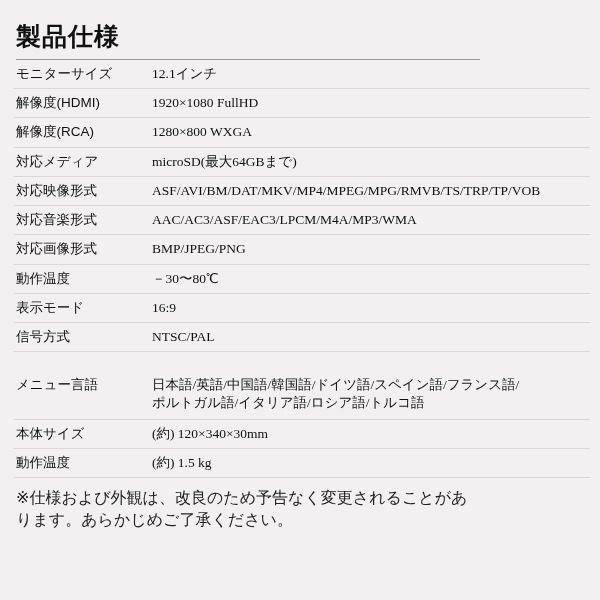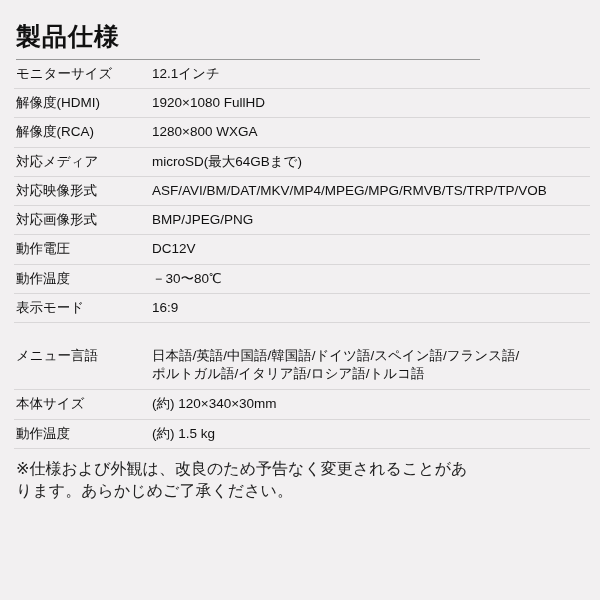--- a/index.html
+++ b/index.html
@@ -51,21 +51,21 @@
   }
   table.spec td.label {
     width: 130px;
     font-family: "Liberation Sans", "DejaVu Sans", sans-serif;
     font-weight: normal;
     color: #111;
     white-space: nowrap;
     margin-left: 44px;
   }
   table.spec td.value {
-    font-family: Liberation Sans, sans-serif;
+    font-family: Liberation Serif, serif;
     color: #111;
     padding-left: 6px;
     word-break: break-all;
   }
   table.spec tr.tall td {
     padding-top: 24px;
     padding-bottom: 6px;
   }
   .value .line2 {
     display: block;
@@ -102,34 +102,38 @@
       </tr>
       <tr>
         <td class="label">対応メディア</td>
         <td class="value">microSD(最大64GBまで)</td>
       </tr>
       <tr>
         <td class="label">対応映像形式</td>
         <td class="value">ASF/AVI/BM/DAT/MKV/MP4/MPEG/MPG/RMVB/TS/TRP/TP/VOB</td>
       </tr>
       <tr>
+        <td class="label">対応音楽形式</td>
+        <td class="value">AAC/AC3/ASF/EAC3/LPCM/M4A/MP3/WMA</td>
+      </tr>
+      <tr>
         <td class="label">対応画像形式</td>
         <td class="value">BMP/JPEG/PNG</td>
-      </tr>
-      <tr>
-        <td class="label">動作電圧</td>
-        <td class="value">DC12V</td>
       </tr>
       <tr>
         <td class="label">動作温度</td>
         <td class="value">－30〜80℃</td>
       </tr>
       <tr>
         <td class="label">表示モード</td>
         <td class="value">16:9</td>
+      </tr>
+      <tr>
+        <td class="label">信号方式</td>
+        <td class="value">NTSC/PAL</td>
       </tr>
       <tr class="tall">
         <td class="label">メニュー言語</td>
         <td class="value">
           <span>日本語/英語/中国語/韓国語/ドイツ語/スペイン語/フランス語/</span>
           <span class="line2">ポルトガル語/イタリア語/ロシア語/トルコ語</span>
         </td>
       </tr>
       <tr>
         <td class="label">本体サイズ</td>

